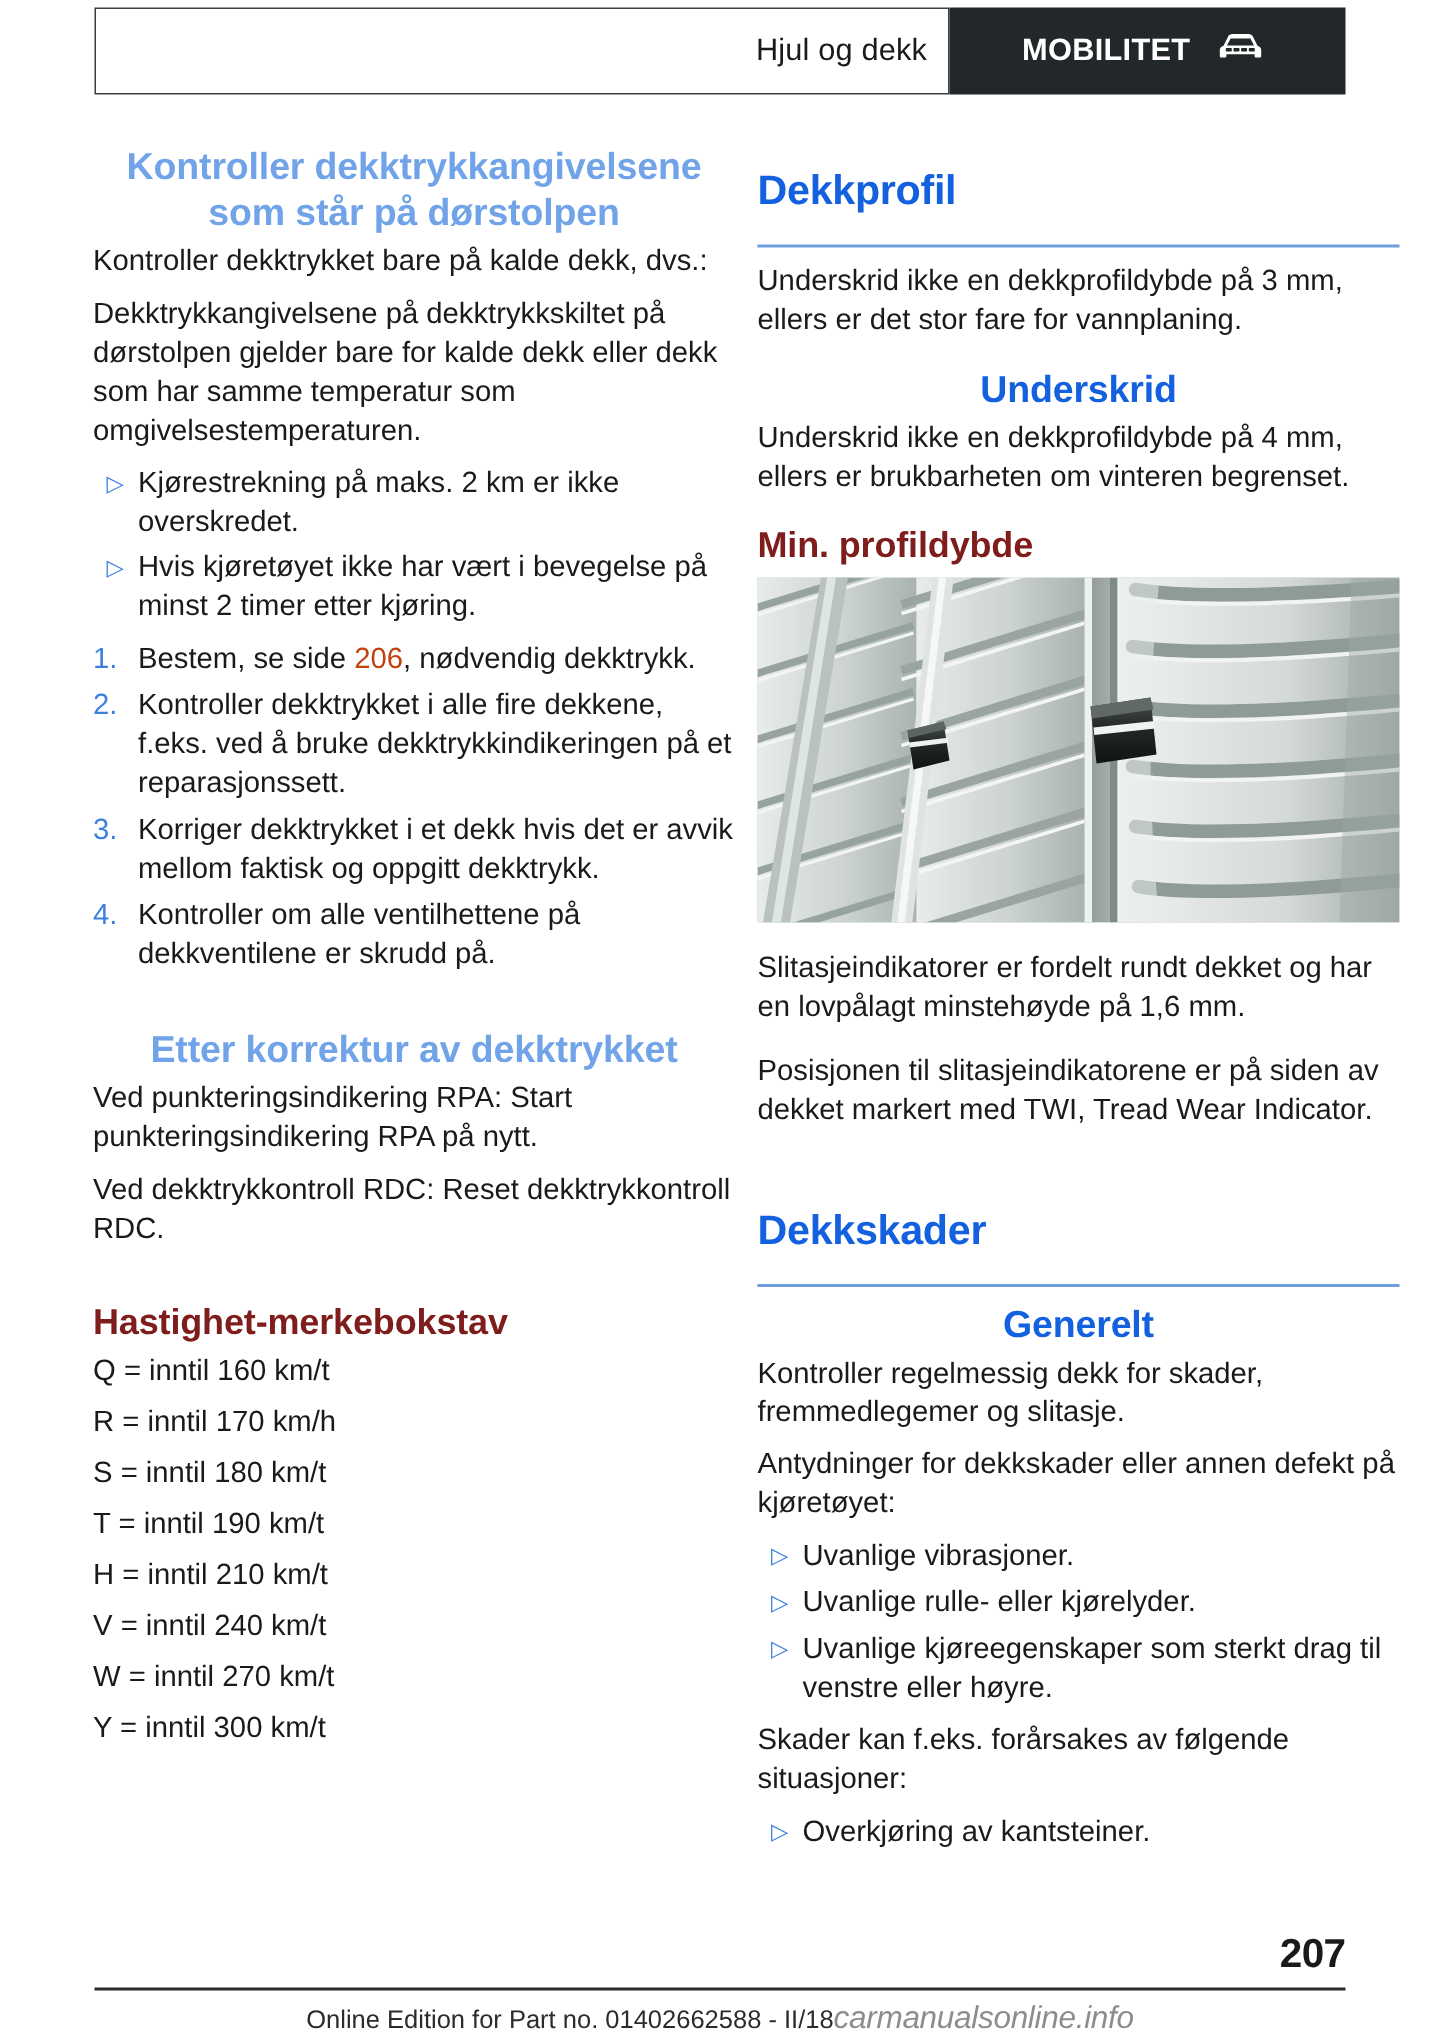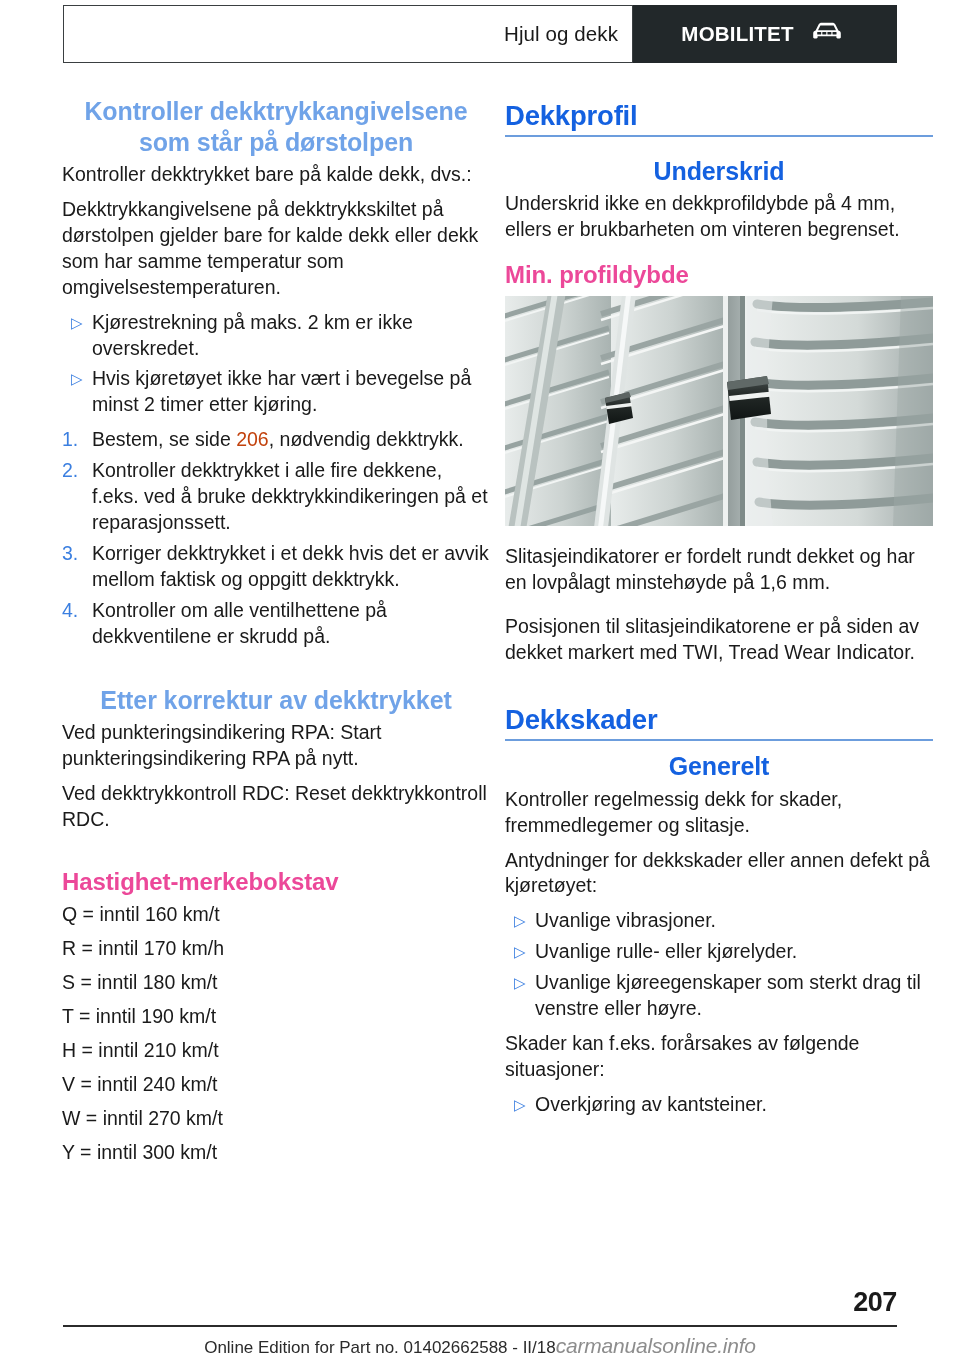--- a/index.html
+++ b/index.html
@@ -70,34 +70,34 @@
   .col {
     position: absolute;
     top: 0;
     width: 428px;
   }
   .col-left  { left: 62px; }
   .col-right { left: 505px; }
 
   
   h1.h1 {
-    margin: 5px 0 10px 0;
+    margin: 16px 0 10px 0;
     font-size: 27.5px;
     font-weight: bold;
     color: #1461e0;
     letter-spacing: -.2px;
     border-bottom: 2px solid #6c9ddd;
-    padding-bottom: 3px;
+    padding-bottom: 20px;
     line-height: 1.12;
   }
   h2.h2 {
     margin: 0 0 7px 0;
     font-size: 24px;
     font-weight: bold;
-    color: #ec4899;
+    color: #7f1d1d;
     letter-spacing: -.1px;
     line-height: 1.15;
   }
   h3.h3 {
     margin: 0 0 5px 0;
     font-size: 25px;
     font-weight: bold;
     color: #70a3e8;
     line-height: 1.22;
     letter-spacing: -.1px;
@@ -287,20 +287,21 @@
       <li class="speed-row">V = inntil 240 km/t</li>
       <li class="speed-row">W = inntil 270 km/t</li>
       <li class="speed-row">Y = inntil 300 km/t</li>
     </ul>
   </div>
 
   <div class="col col-right">
 
     <h1 class="h1">Dekkprofil</h1>
 
+    <p class="para">Underskrid ikke en dekkprofildybde på 3 mm, ellers er det stor fare for vannplaning.</p>
 
     <div class="spacer-sm"></div>
 
     <h3 class="h3 h3-strong">Underskrid</h3>
     <p class="para">Underskrid ikke en dekkprofildybde på 4 mm, ellers er brukbarheten om vinteren begrenset.</p>
 
     <div class="spacer-sm"></div>
 
     <h2 class="h2">Min. profildybde</h2>
 

